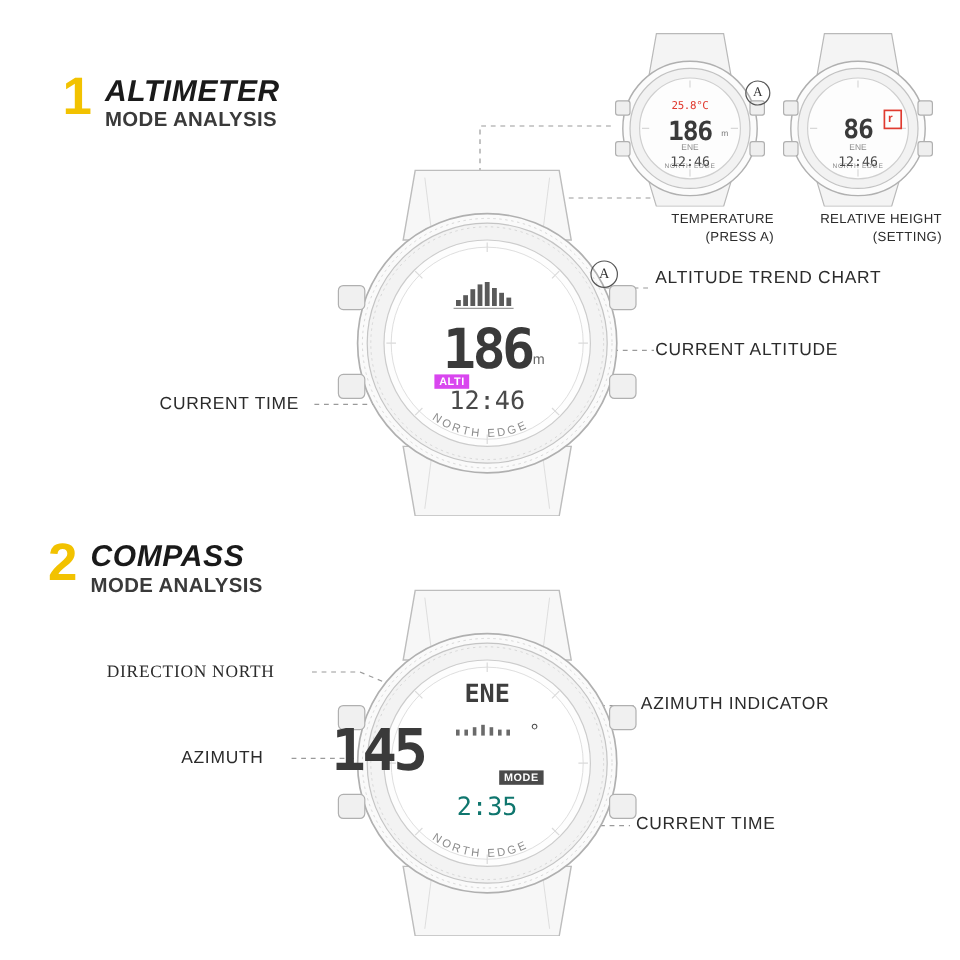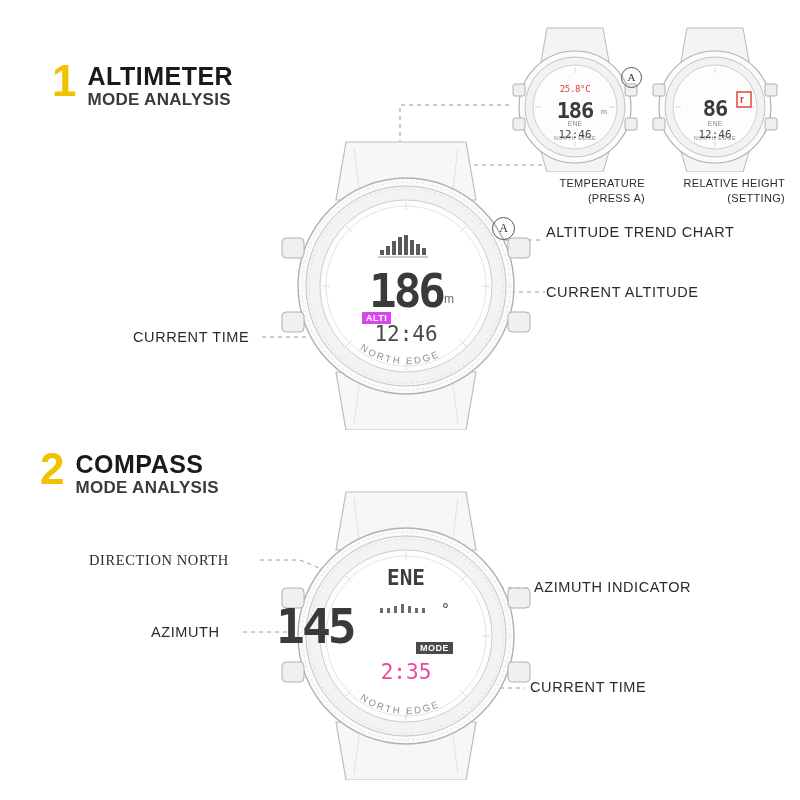--- a/index.html
+++ b/index.html
@@ -30,20 +30,21 @@
     letter-spacing: -1px;
     margin-right: 12px;
   }
   .sec-titles { padding-top: 1px; }
   .sec-title {
     font-size: 25px;
     font-weight: bold;
     letter-spacing: 0.5px;
     color: #1a1a1a;
     line-height: 26px;
+    font-style: italic;
   }
   .sec-sub {
     font-size: 17px;
     font-weight: bold;
     letter-spacing: 0.3px;
     color: #3a3a3a;
     line-height: 19px;
     margin-top: 1px;
   }
 
@@ -342,21 +343,21 @@
       <div style="position:absolute; left:0; top:76px; width:260px; text-align:center;
                   font-size:21px; font-weight:bold; color:#3e3e3e;
                   font-family:'DejaVu Sans Mono', monospace; letter-spacing:0px;">ENE</div>
       <div style="position:absolute; left:0; top:108px; width:260px; 
                   font-size:48px; font-weight:bold; color:#3a3a3a;
                   font-family:'DejaVu Sans Mono', monospace; letter-spacing:-3px;">145</div>
       <div style="position:absolute; left:166px; top:110px; font-size:17px; color:#4a4a4a;">°</div>
       <div style="position:absolute; left:140px; top:152px; font-size:9px; font-weight:bold;
                   color:#ffffff; background:#4a4a4a; padding:1px 4px; letter-spacing:0.5px;">MODE</div>
       <div style="position:absolute; left:0; top:170px; width:260px; text-align:center;
-                  font-size:21px; color:#ec4899; font-family:'DejaVu Sans Mono', monospace;">2:35</div>
+                  font-size:21px; color:#0f766e; font-family:'DejaVu Sans Mono', monospace;">2:35</div>
     </div>
   </div>
 
   <div class="label" style="left:89px; top:552px;font-family:Liberation Serif, serif;">DIRECTION NORTH</div>
   <div class="label" style="left:534px; top:579px;">AZIMUTH INDICATOR</div>
   <div class="label" style="left:151px; top:624px;">AZIMUTH</div>
   <div class="label" style="left:530px; top:679px;">CURRENT TIME</div>
 
 </div>
 

